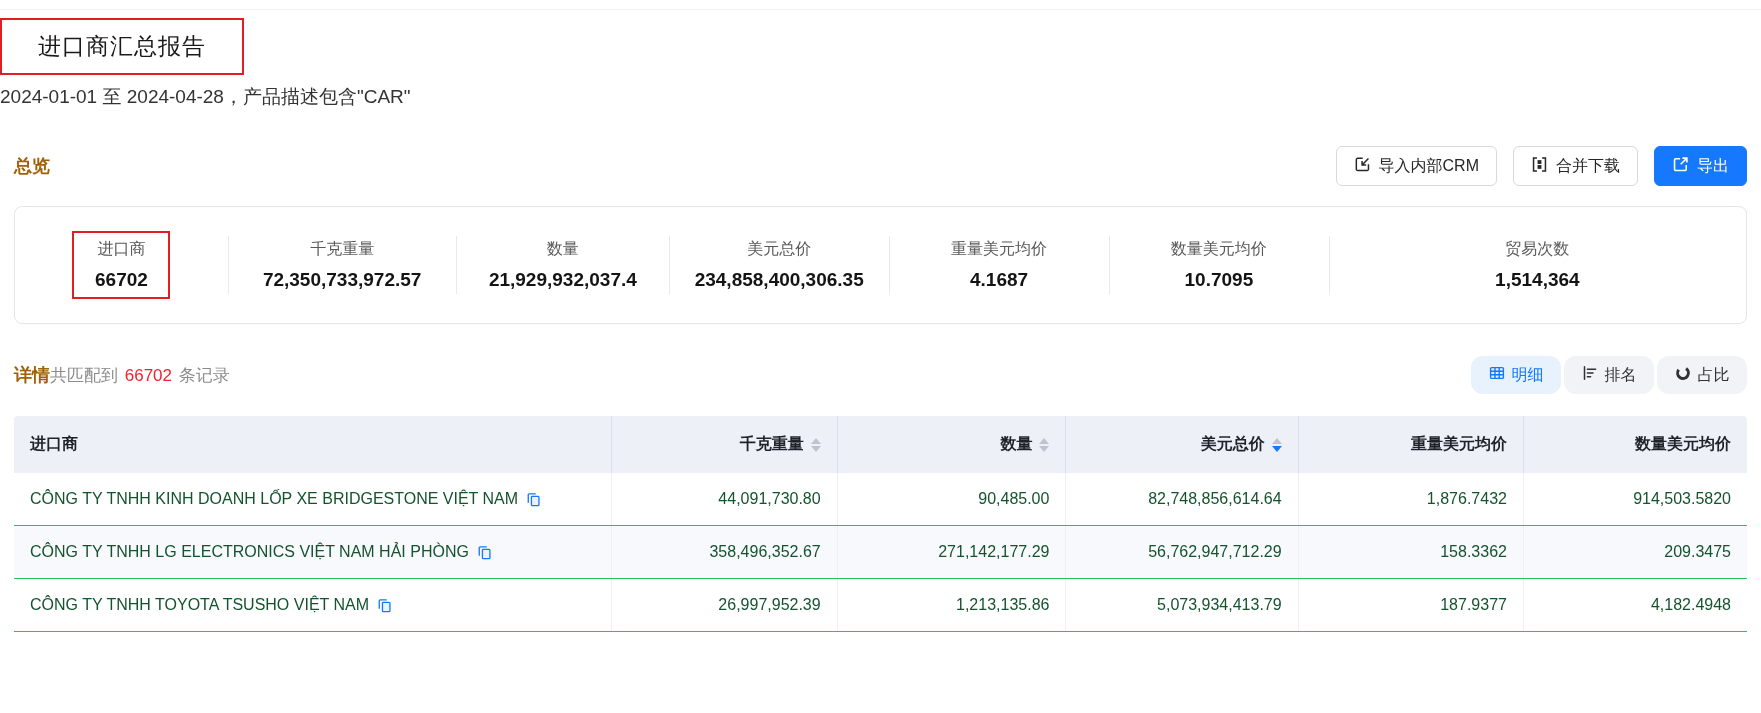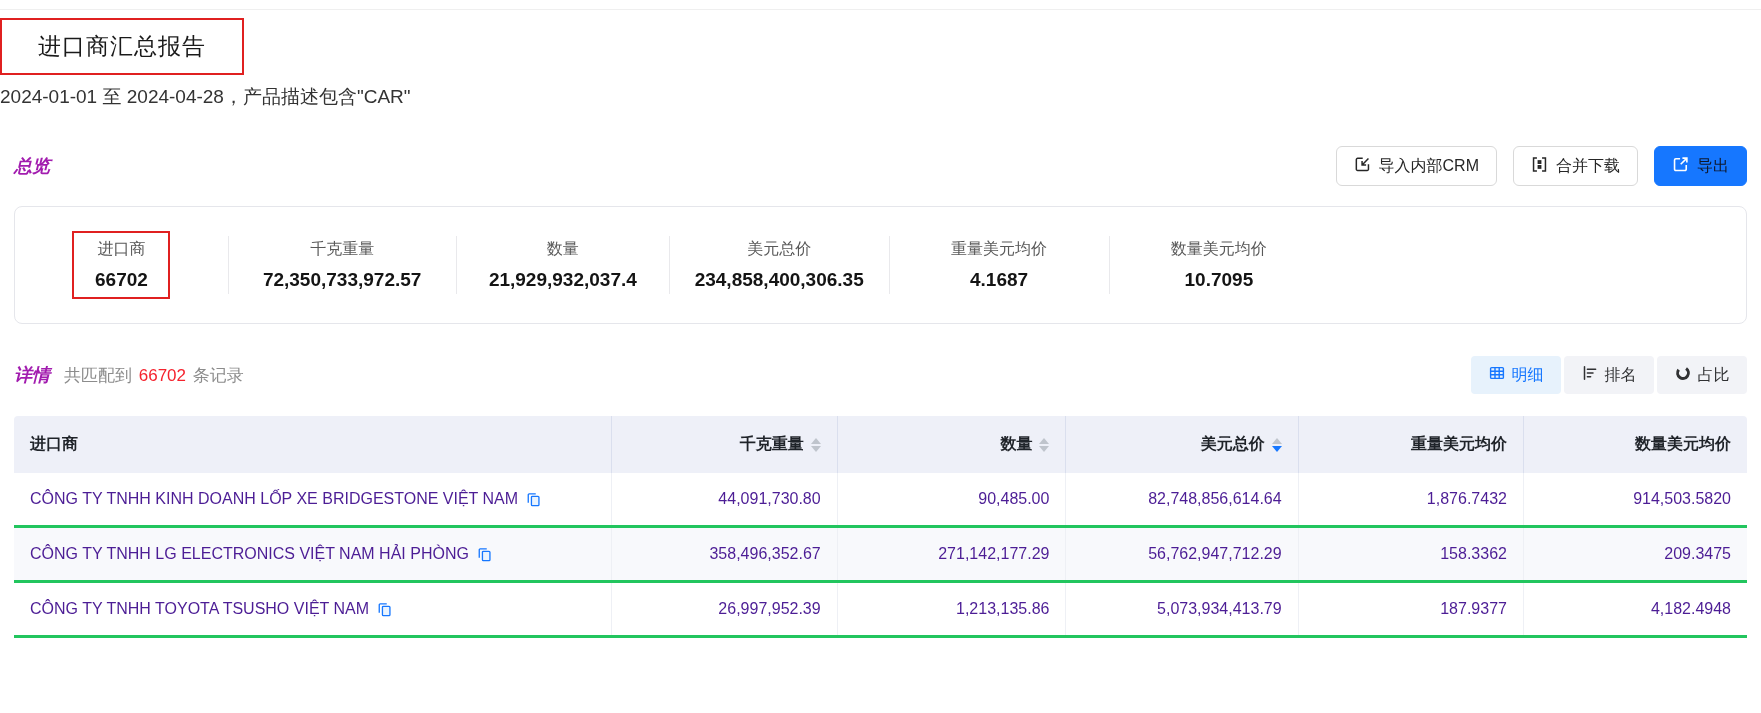--- a/index.html
+++ b/index.html
@@ -8,61 +8,61 @@
   .top-line { border-top:1px solid #efefef; margin-top:9px; }
 
   
   .header { margin-top:8px; }
   .title-box { display:inline-block; border:2px solid #e02020; padding:11px 36px; }
   .page-title { font-size:23px; font-weight:500; color:#1a1a1a; letter-spacing:1px; }
   .subtitle { margin-top:9px; font-size:19px; color:#333; }
 
   
   .section-row { display:flex; justify-content:space-between; align-items:center; margin:36px 14px 0; }
-  .section-title { font-size:18px; font-weight:700; color:#a21caf;font-style:italic; }
+  .section-title { font-size:18px; font-weight:700; color:#a16207; }
   .btn-group { display:flex; gap:16px; align-items:center; }
   .btn { height:40px; padding:16px 17px; border:1px solid #d9d9d9; border-radius:6px; background:#fff;
     font-size:16px; color:#262626; display:inline-flex; align-items:center; gap:8px; cursor:pointer; }
   .btn svg { flex:none; }
-  .btn-primary { background:#1677ff; border-color:#1677ff; color:#0f172a; }
+  .btn-primary { background:#1677ff; border-color:#1677ff; color:#ffffff; }
 
   
   .stats-card { margin:20px 14px 0; height:118px; border:1px solid #e5e6eb; border-radius:8px;
     display:flex; align-items:stretch; background:#fff; }
   .stat { position:relative; display:flex; flex-direction:column; align-items:center; justify-content:center; gap:9px; }
   .stat + .stat::before { content:""; position:absolute; left:0; top:29px; bottom:29px; width:1px; background:#e9e9ec; }
   .stat:nth-child(1){width:12.3%}.stat:nth-child(2){width:13.2%}.stat:nth-child(3){width:12.3%}
   .stat:nth-child(4){width:12.7%}.stat:nth-child(5){width:12.7%}.stat:nth-child(6){width:12.7%}
   .stat:nth-child(7){width:24.1%}
   .stat-label { font-size:16px; color:#595959; }
   .stat-value { font-size:19px; font-weight:600; color:#141414; }
   .stat-redbox { position:absolute; left:50%; top:50%; transform:translate(-50%,-50%);
     width:98px; height:68px; border:2px solid #e02020; pointer-events:none; }
 
   
   .detail-row { display:flex; justify-content:space-between; align-items:center; margin:32px 14px 0; }
-  .detail-left { display:flex; align-items:baseline; gap:14px; }
+  .detail-left { display:flex; align-items:baseline; }
   .match-text { font-size:17px; color:#8c8c8c; }
   .match-count { color:#f5222d; margin:0 2px; }
   .tabs { display:flex; gap:3px; }
   .tab { height:38px; min-width:90px; padding:0 14px; display:flex; align-items:center; justify-content:center;
-    gap:7px; background:#f2f3f7; border-radius:4px; font-size:16px; color:#303133; cursor:pointer; }
+    gap:7px; background:#f2f3f7; border-radius:12px; font-size:16px; color:#303133; cursor:pointer; }
   .tab.active { background:#e7f2fc; color:#1677ff; }
 
   
   .data-table { margin:22px 14px 0; width:1733px; border-collapse:collapse; table-layout:fixed; }
   .data-table col:nth-child(1){width:34.5%}.data-table col:nth-child(2){width:13.0%}
   .data-table col:nth-child(3){width:13.2%}.data-table col:nth-child(4){width:13.4%}
   .data-table col:nth-child(5){width:13.0%}.data-table col:nth-child(6){width:12.9%}
   .data-table th { background:#eef0f8; height:57px; font-size:16px; font-weight:700; color:#1f2329;
     text-align:right; padding:0 16px; }
   .data-table th:first-child { text-align:left; border-top-left-radius:4px; }
   .data-table th:last-child { border-top-right-radius:4px; }
   .data-table th + th { border-left:1px solid #dadfee; }
-  .data-table td { height:41px; font-size:16px; color:#4c1d95; border-bottom:3px solid #22c55e;
+  .data-table td { height:41px; font-size:16px; color:#14532d; border-bottom:1px solid #22c55e;
     text-align:right; padding:17px 16px; white-space:nowrap; overflow:hidden; }
   .data-table td:first-child { text-align:left; }
   .data-table td + td { border-left:1px solid #eef0f5; }
   .data-table tbody tr:nth-child(even) { background:#f8f9fc; }
   .importer-cell { display:flex; align-items:center; gap:8px; }
   .sort { display:inline-flex; flex-direction:column; gap:2px; vertical-align:middle; margin-left:7px; }
   .sort i { width:0; height:0; border-left:5px solid transparent; border-right:5px solid transparent; }
   .sort .up { border-bottom:6px solid #bfc4cc; }
   .sort .down { border-top:6px solid #bfc4cc; }
   .sort .down.active { border-top-color:#1677ff; }
@@ -133,20 +133,24 @@
     <div class="stat-label">美元总价</div>
     <div class="stat-value">234,858,400,306.35</div>
   </div>
   <div class="stat">
     <div class="stat-label">重量美元均价</div>
     <div class="stat-value">4.1687</div>
   </div>
   <div class="stat">
     <div class="stat-label">数量美元均价</div>
     <div class="stat-value">10.7095</div>
+  </div>
+  <div class="stat">
+    <div class="stat-label">贸易次数</div>
+    <div class="stat-value">1,514,364</div>
   </div>
 </div>
 
 <div class="detail-row">
   <div class="detail-left">
     <span class="section-title">详情</span>
     <span class="match-text">
       <span>共匹配到</span>
       <span class="match-count">66702</span>
       <span>条记录</span>

